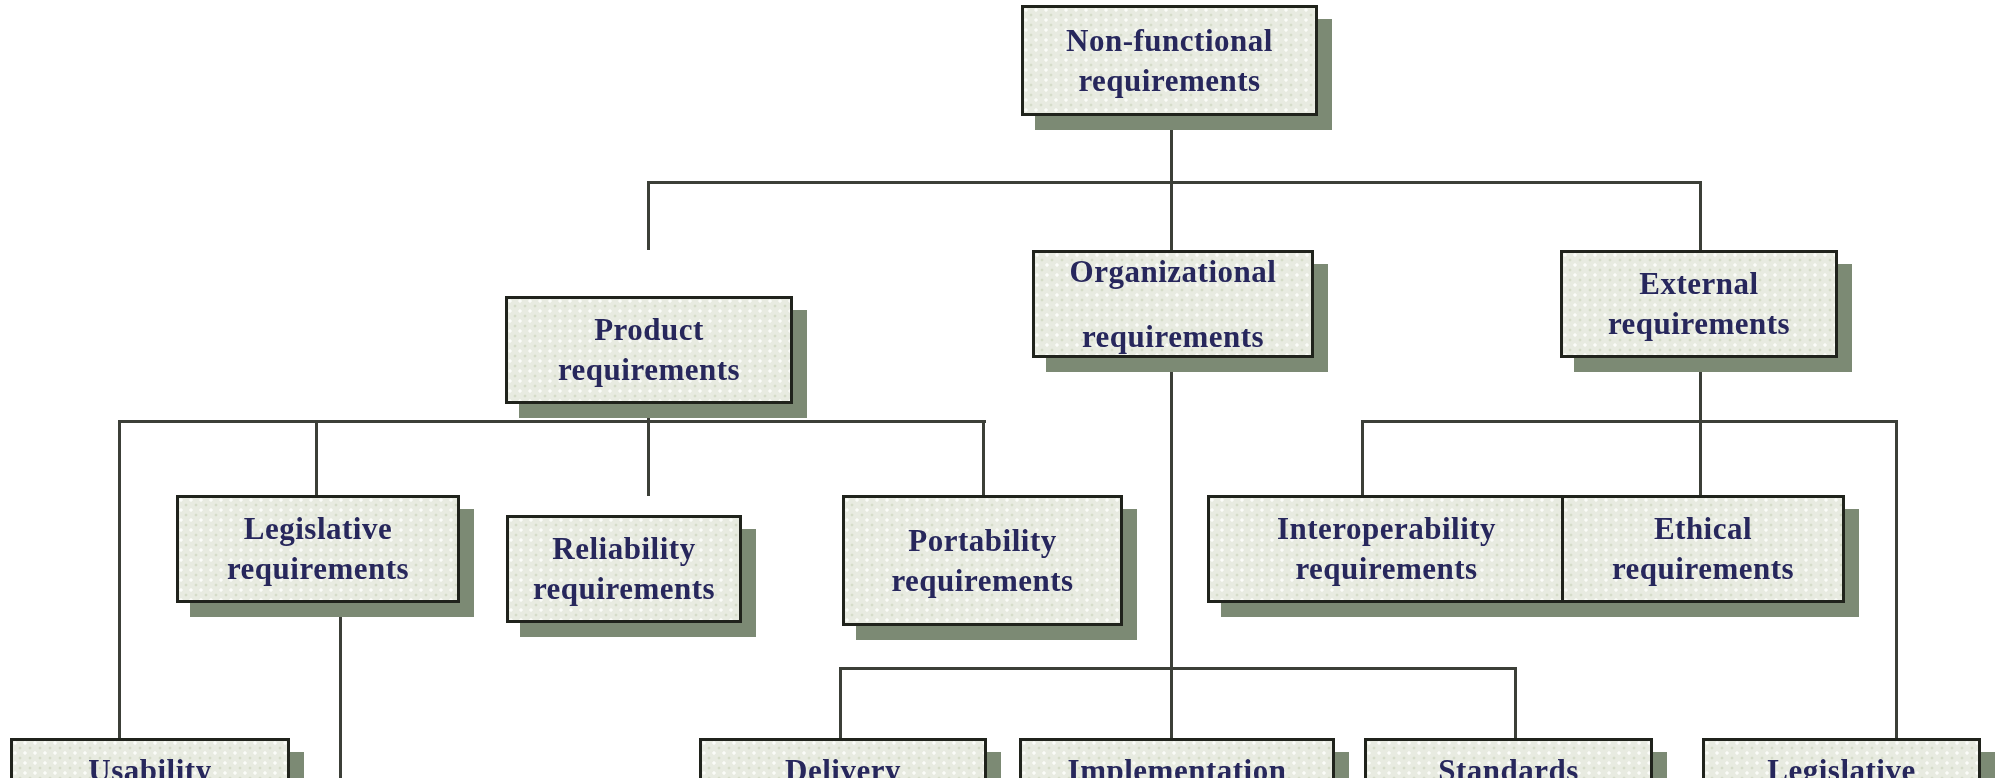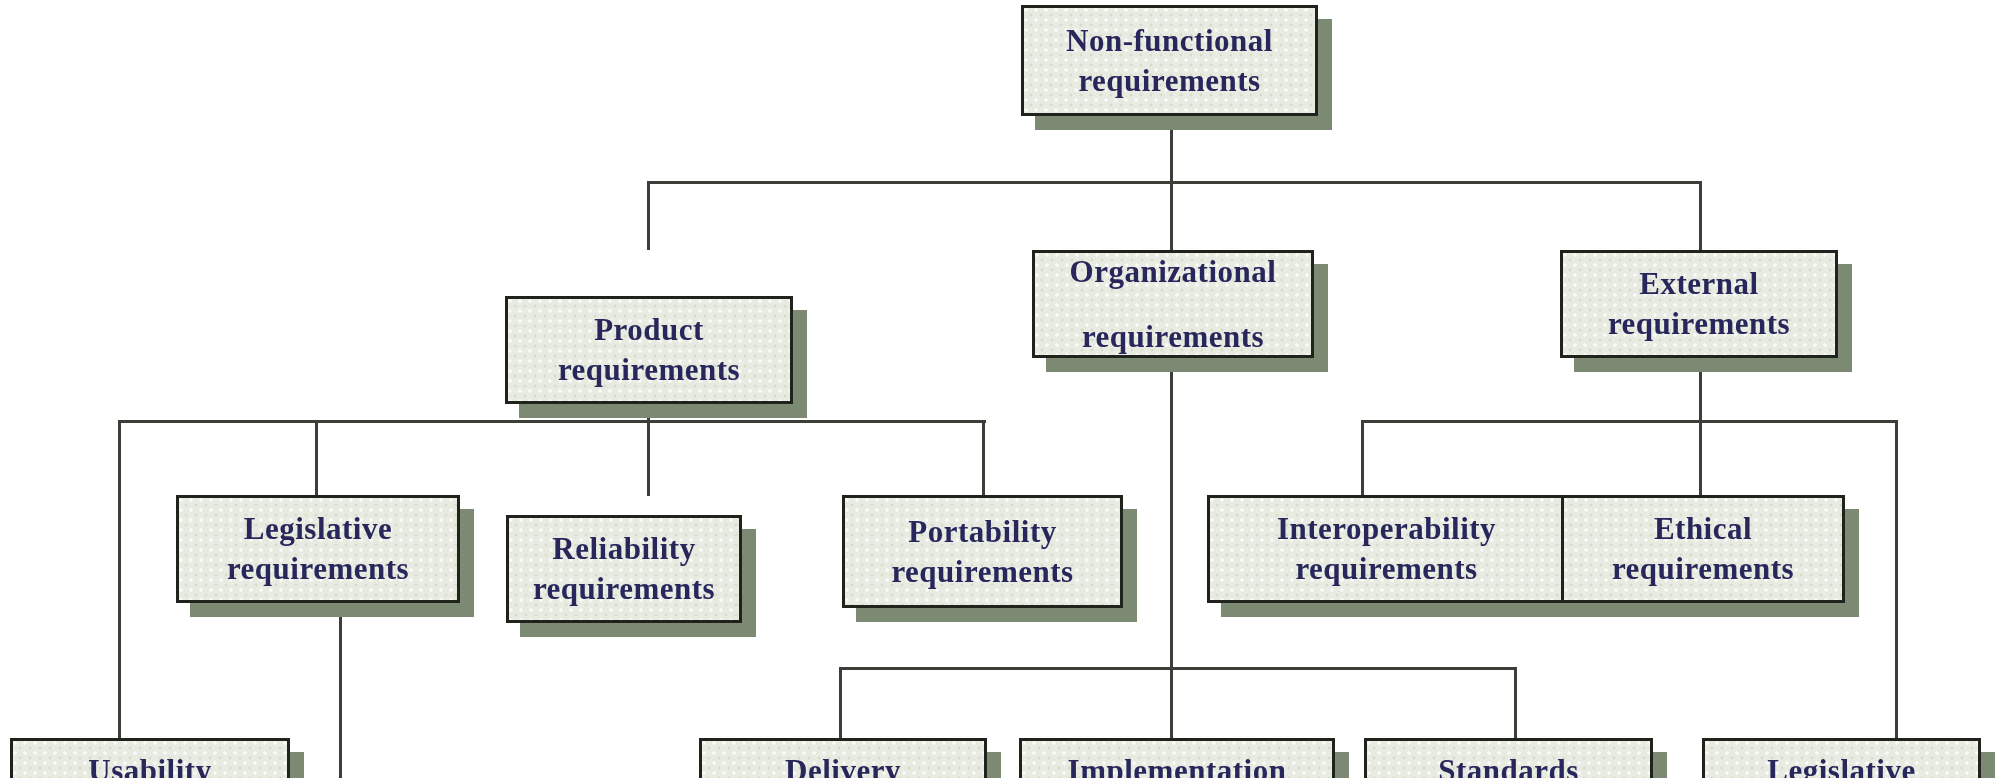--- a/index.html
+++ b/index.html
@@ -83,21 +83,21 @@
   </div>
 
   <div class="node" style="left:176px;top:495px;width:284px;height:108px;">
     <span>Legislative</span>
     <span>requirements</span>
   </div>
   <div class="node" style="left:506px;top:495px;width:236px;height:108px;margin-top:20px;">
     <span>Reliability</span>
     <span>requirements</span>
   </div>
-  <div class="node" style="left:842px;top:495px;width:281px;height:113px;">
+  <div class="node" style="left:842px;top:495px;width:281px;height:131px;">
     <span>Portability</span>
     <span>requirements</span>
   </div>
   <div class="node" style="left:1207px;top:495px;width:359px;height:108px;">
     <span>Interoperability</span>
     <span>requirements</span>
   </div>
   <div class="node" style="left:1561px;top:495px;width:284px;height:108px;">
     <span>Ethical</span>
     <span>requirements</span>

